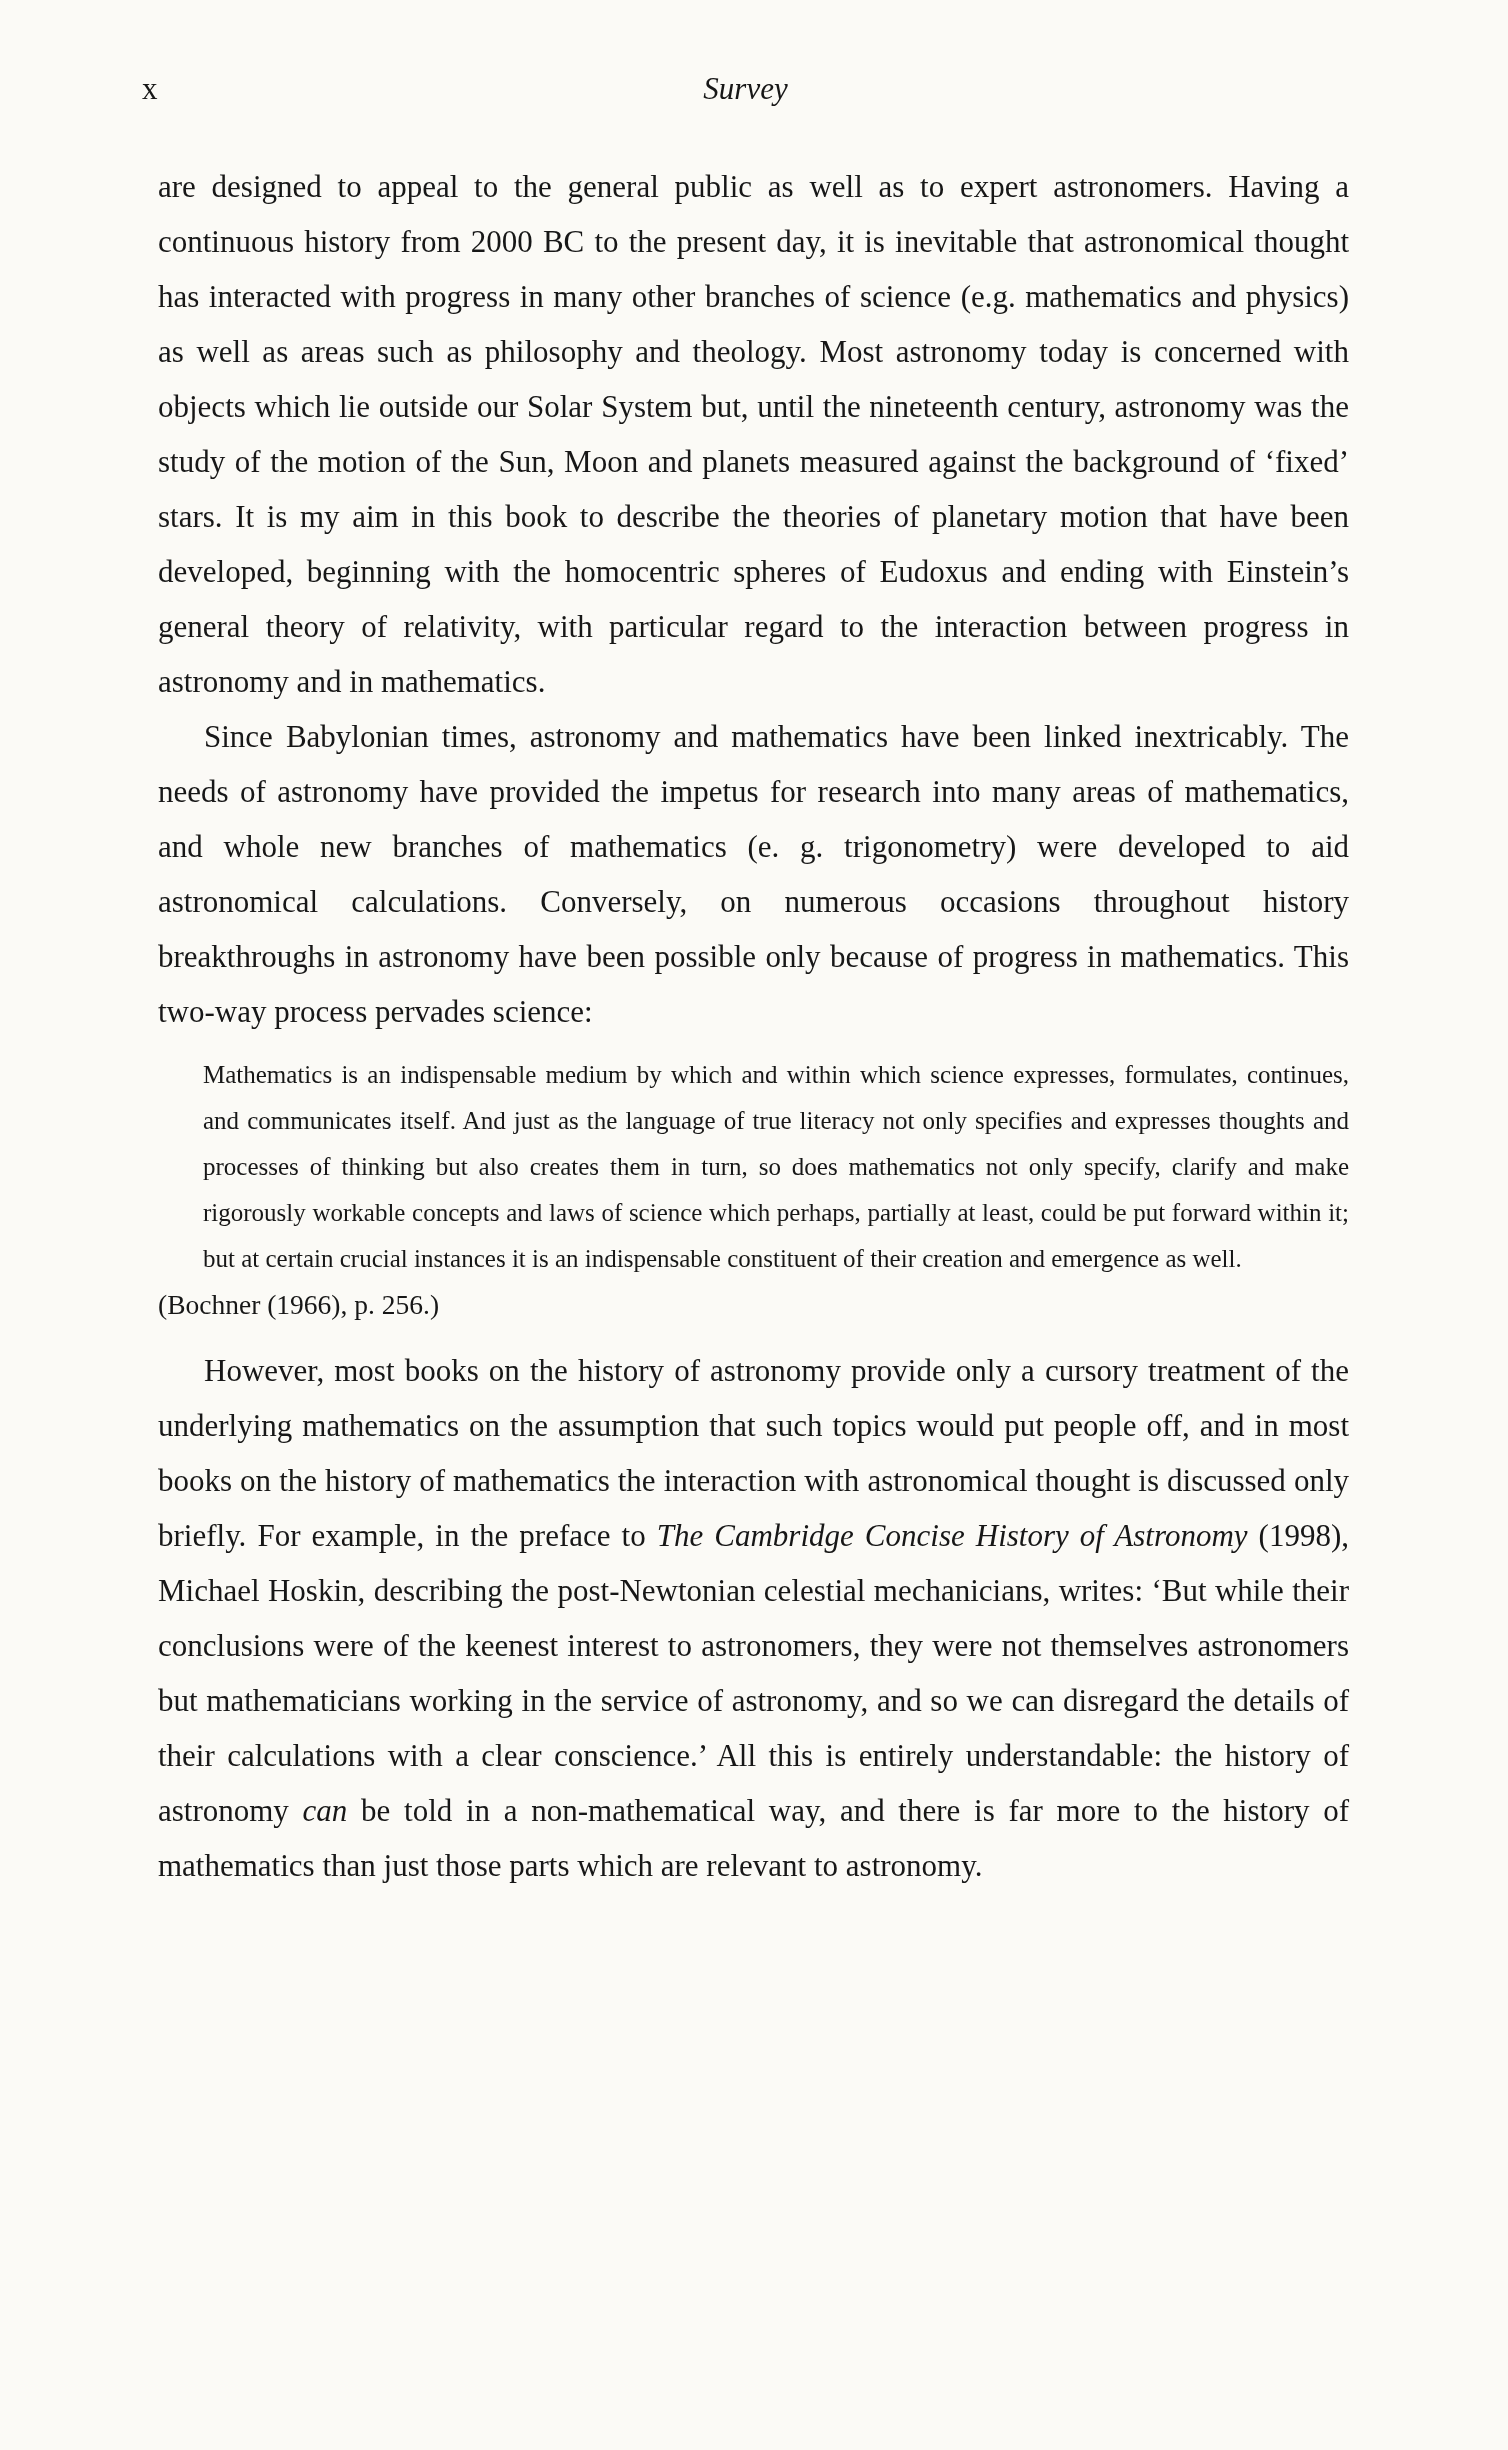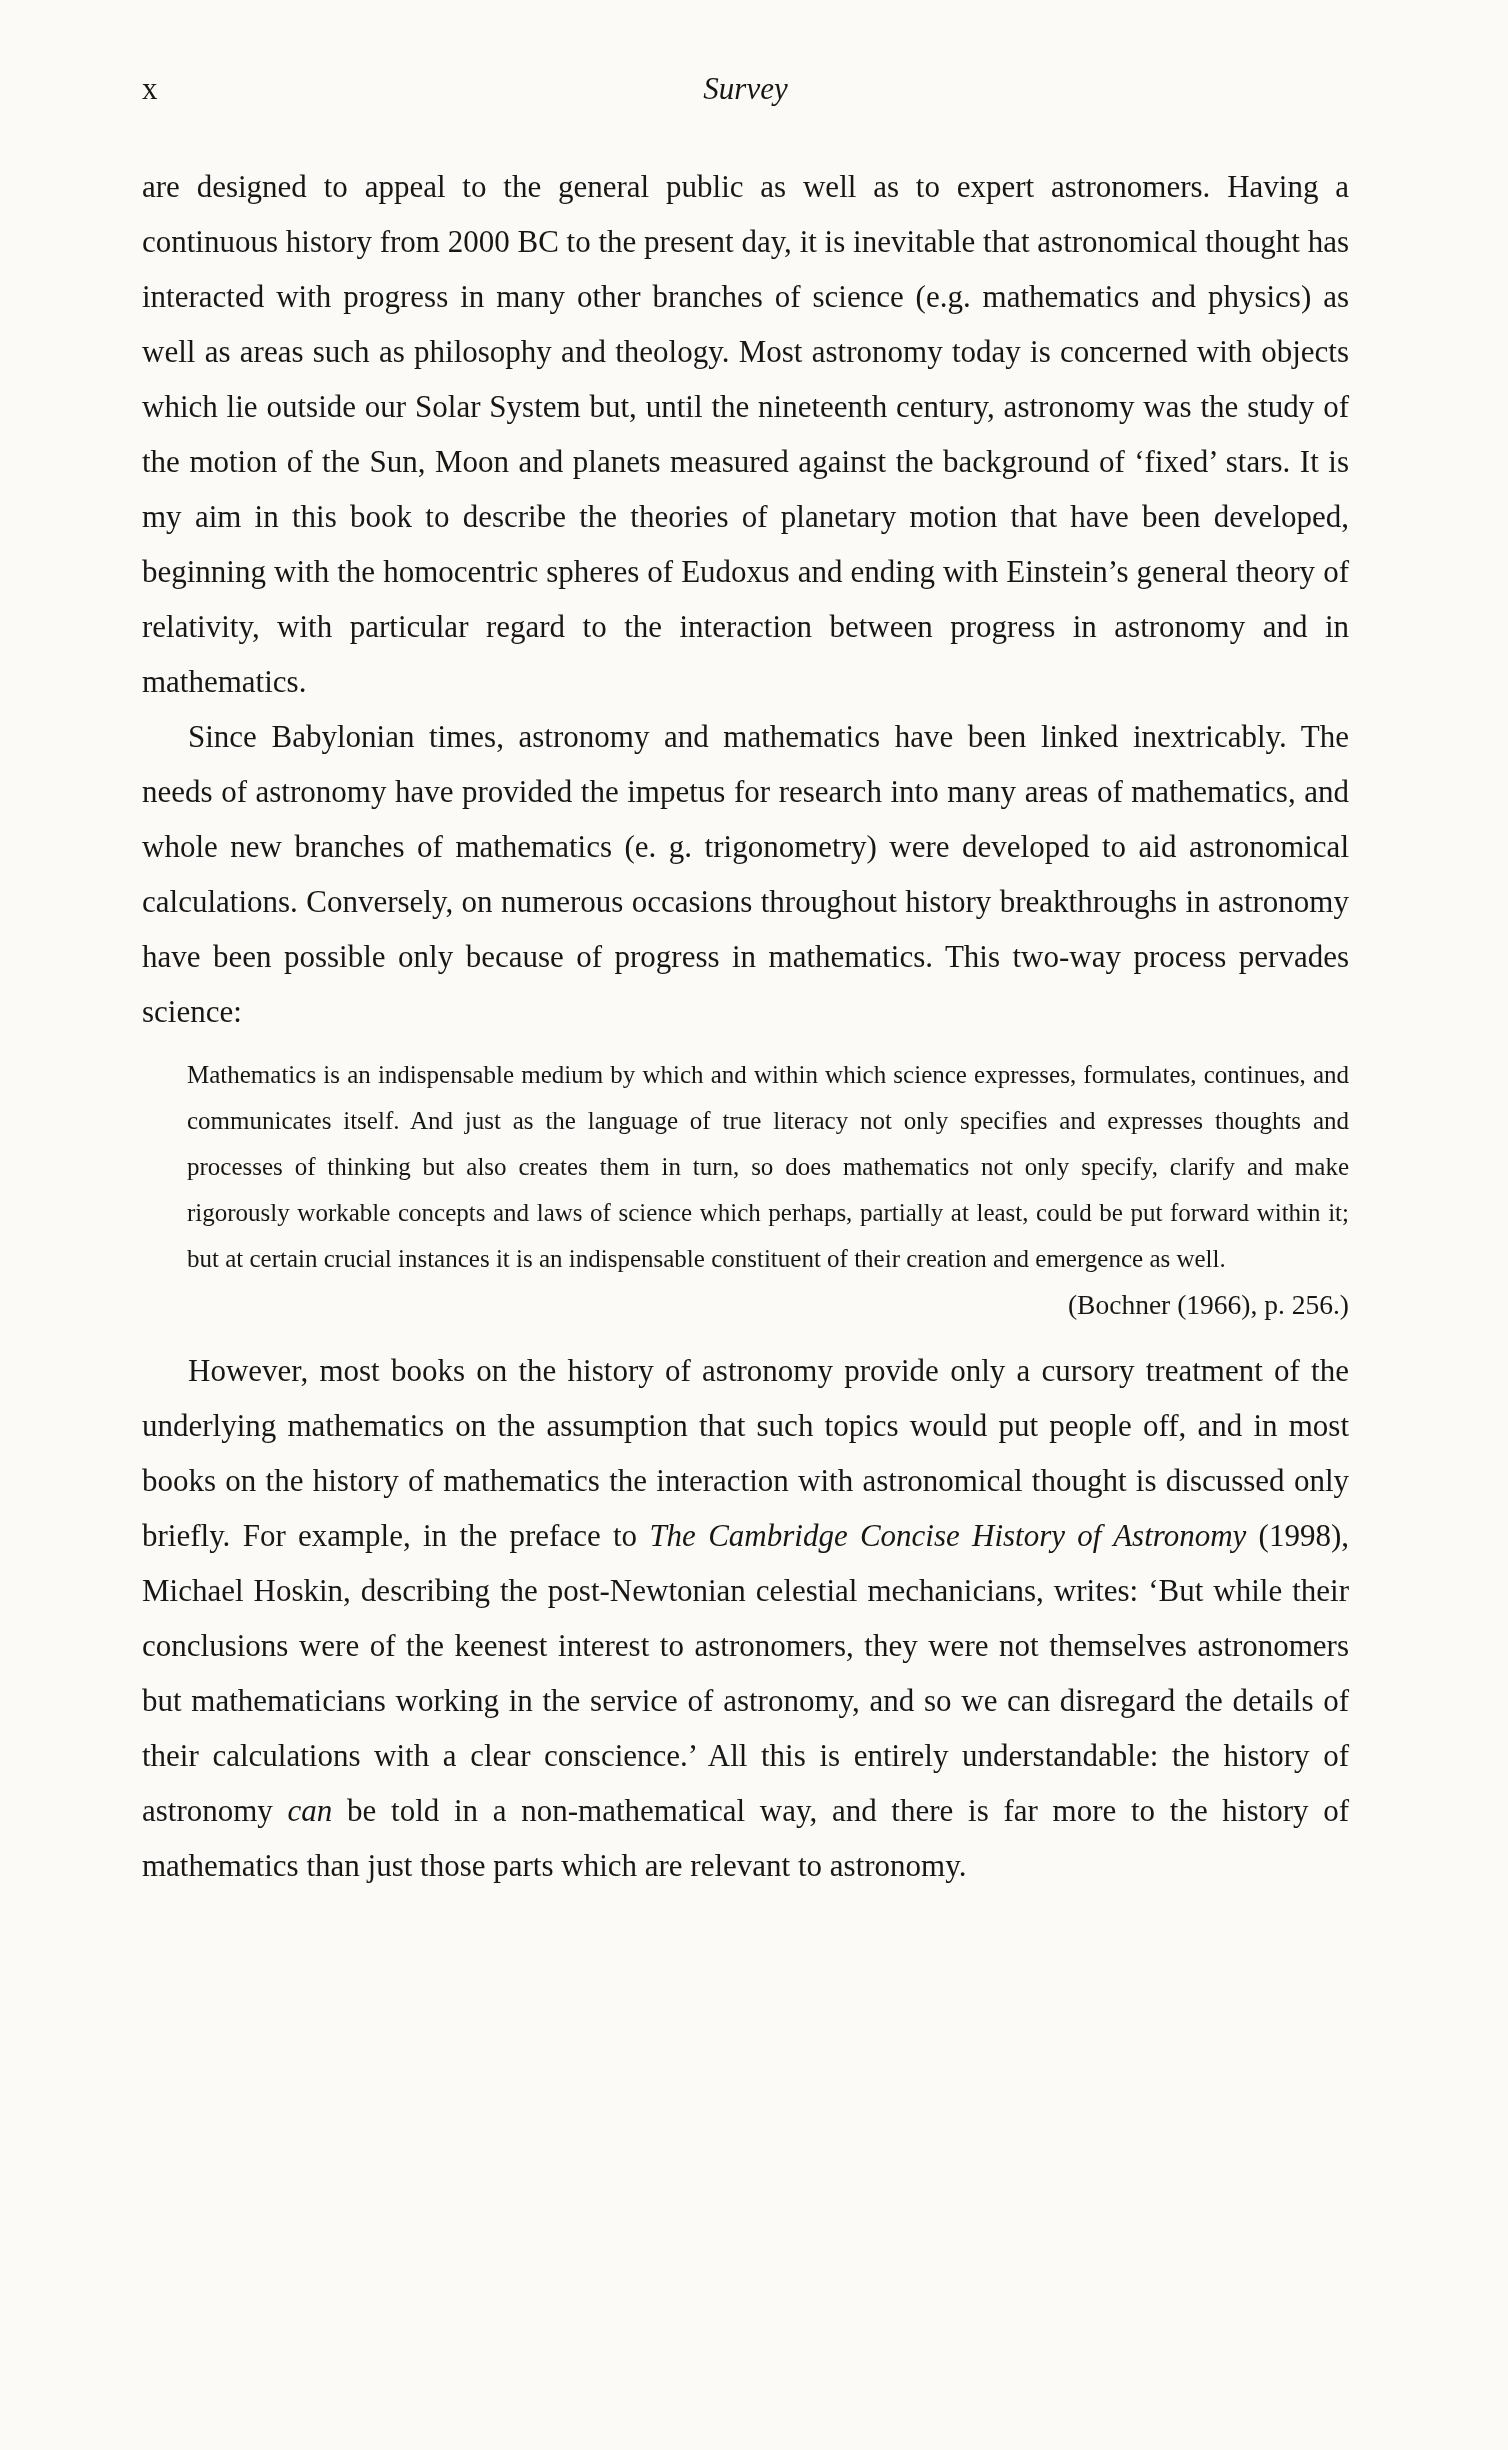--- a/index.html
+++ b/index.html
@@ -39,35 +39,36 @@
   .header-title {
     display: block;
     text-align: center;
     font-style: italic;
   }
 
   .text-blocks {
     font-size: 31px;
     line-height: 55px;
     text-align: justify;
+    margin-left: 16px;
   }
   .text-blocks p { margin: 0; }
 
   p.paragraph.indent { text-indent: 46px; }
 
   p.quote {
     font-size: 25px;
     line-height: 46px;
     margin-left: 45px;
     margin-top: 13.3px;
   }
   p.attribution {
     font-size: 27.5px;
     line-height: 46px;
-    text-align: right;
+    text-align: left;
     margin-bottom: 15px;
   }
   p.justify-last { text-align-last: justify; }
 
   .italic { font-style: italic; }
 </style>
 </head>
 <body>
 
 <div class="page">

